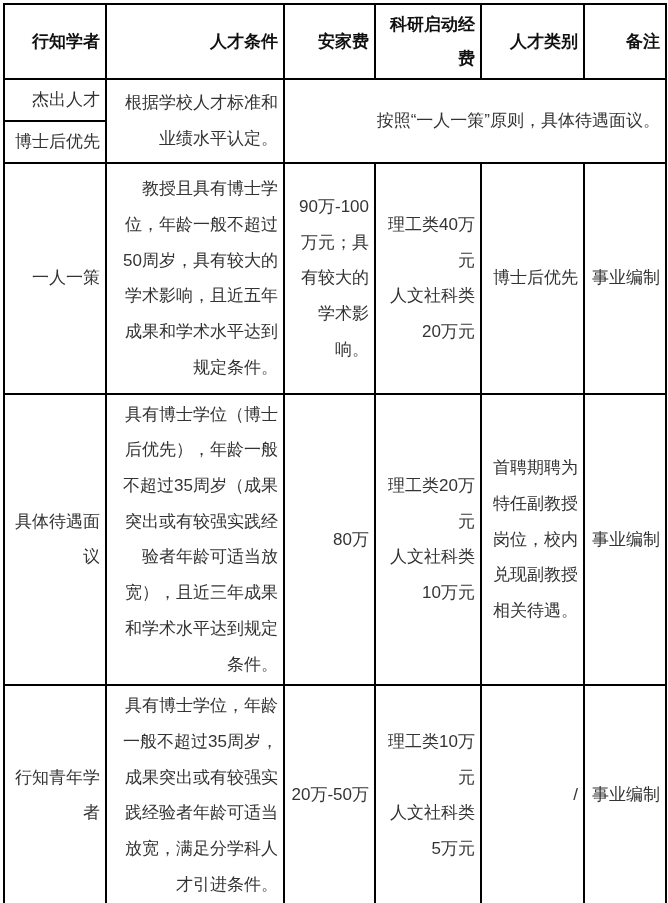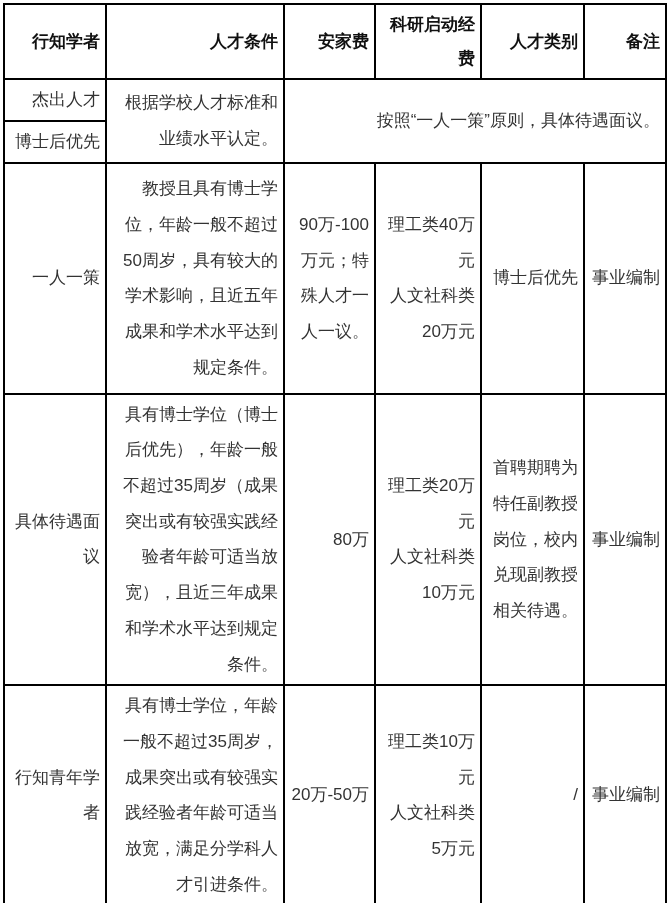--- a/index.html
+++ b/index.html
@@ -79,21 +79,21 @@
     <td rowspan="2" colspan="4">按照“一人一策”原则，具体待遇面议。</td>
   </tr>
 
   <tr class="r-cat2">
     <td>博士后优先</td>
   </tr>
 
   <tr class="r-scholar">
     <td>一人一策</td>
     <td class="justify">教授且具有博士学位，年龄一般不超过50周岁，具有较大的学术影响，且近五年成果和学术水平达到规定条件。</td>
-    <td class="justify">90万-100万元；特殊人才一人一议。</td>
+    <td class="justify">90万-100万元；具有较大的学术影响。</td>
     <td class="justify">
       <div class="para">理工类40万元</div>
       <div class="para">人文社科类20万元</div>
     </td>
     <td>博士后优先</td>
     <td>事业编制</td>
   </tr>
 
   <tr class="r-special">
     <td>具体待遇面议</td>

